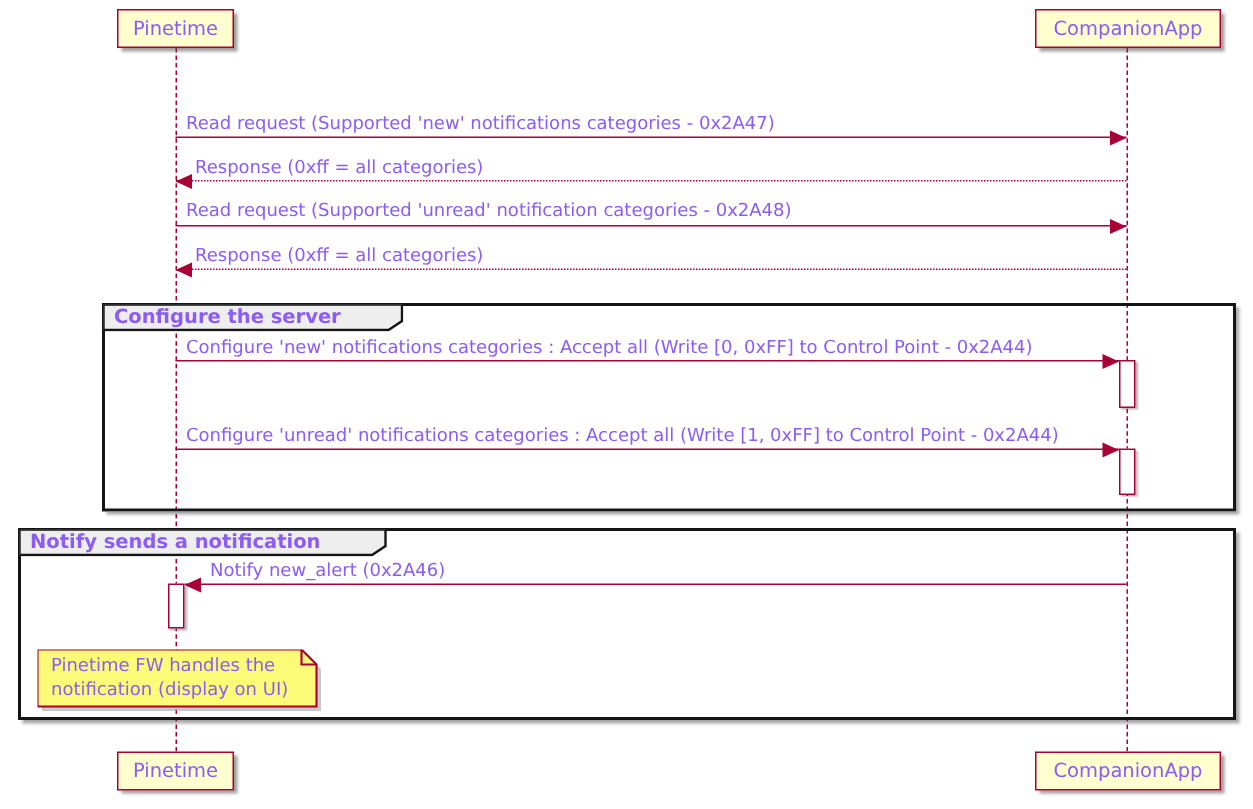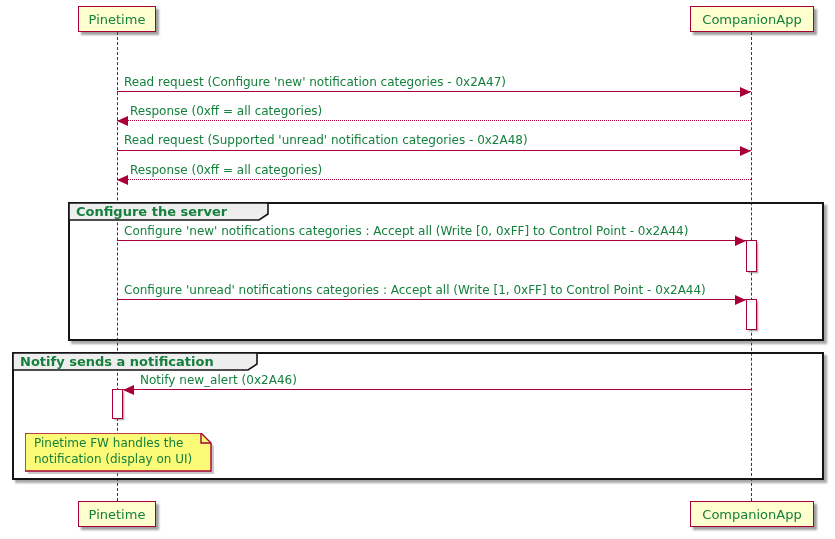--- a/index.html
+++ b/index.html
@@ -1,18 +1,18 @@
 <!DOCTYPE html>
 <html><head>
 <meta charset="utf-8">
 <style>
   html,body{margin:0;padding:0;background:#ffffff;}
   #canvas{
     position:relative;width:835px;height:539px;background:#ffffff;
-    font-family:"DejaVu Sans","Liberation Sans",sans-serif;color:#15803d;
+    font-family:"DejaVu Sans","Liberation Sans",sans-serif;color:#8b5cf6;
     overflow:hidden;
   }
   
   .participant{
     position:absolute;background:#FEFECE;border:1.6px solid #A80036;
     box-shadow:2.5px 2.5px 2px rgba(80,80,80,0.55);
     display:flex;align-items:center;justify-content:center;
     font-size:13px;box-sizing:border-box;z-index:6;
   }
   
@@ -87,21 +87,21 @@
 
   <div class="frame" style="left:12px;top:352px;width:812px;height:128px;">
     <div class="frame-header">
       <svg width="245" height="18">
         <polygon points="0,0 244,0 244,11 235,17 0,17" fill="#EEEEEE" stroke="#151515" stroke-width="1.6"></polygon>
       </svg>
       <span class="frame-title">Notify sends a notification</span>
     </div>
   </div>
 
-  <div class="msg-label" style="left:124px;top:75px;">Read request (Configure 'new' notification categories - 0x2A47)</div>
+  <div class="msg-label" style="left:124px;top:75px;">Read request (Supported 'new' notifications categories - 0x2A47)</div>
   <div class="msg-line solid" style="left:117px;top:91px;width:634px;"></div>
   <div class="arr right" style="left:740px;top:87px;"></div>
 
   <div class="msg-label" style="left:130px;top:104px;">Response (0xff = all categories)</div>
   <div class="msg-line dotted" style="left:117px;top:120px;width:634px;"></div>
   <div class="arr left" style="left:117px;top:116px;"></div>
 
   <div class="msg-label" style="left:124px;top:133px;">Read request (Supported 'unread' notification categories - 0x2A48)</div>
   <div class="msg-line solid" style="left:117px;top:150px;width:634px;"></div>
   <div class="arr right" style="left:740px;top:146px;"></div>

